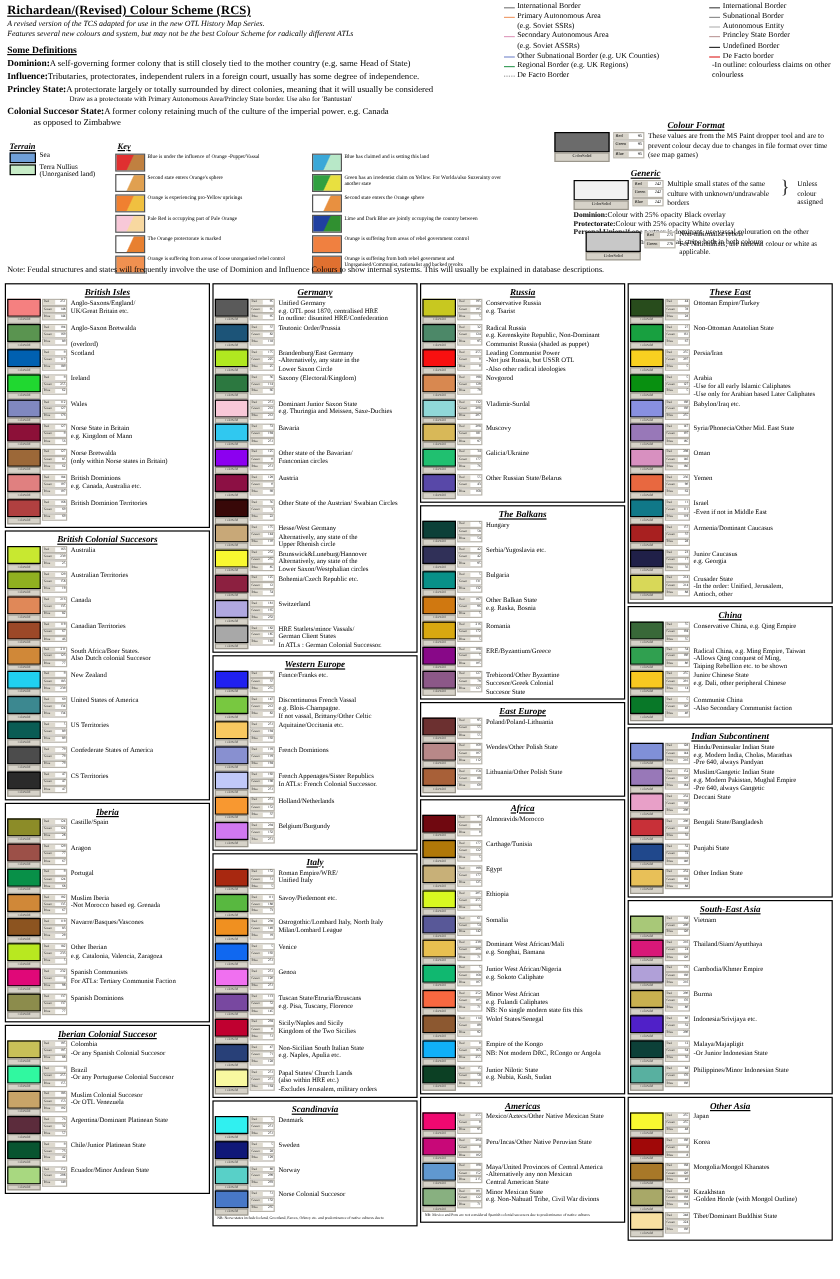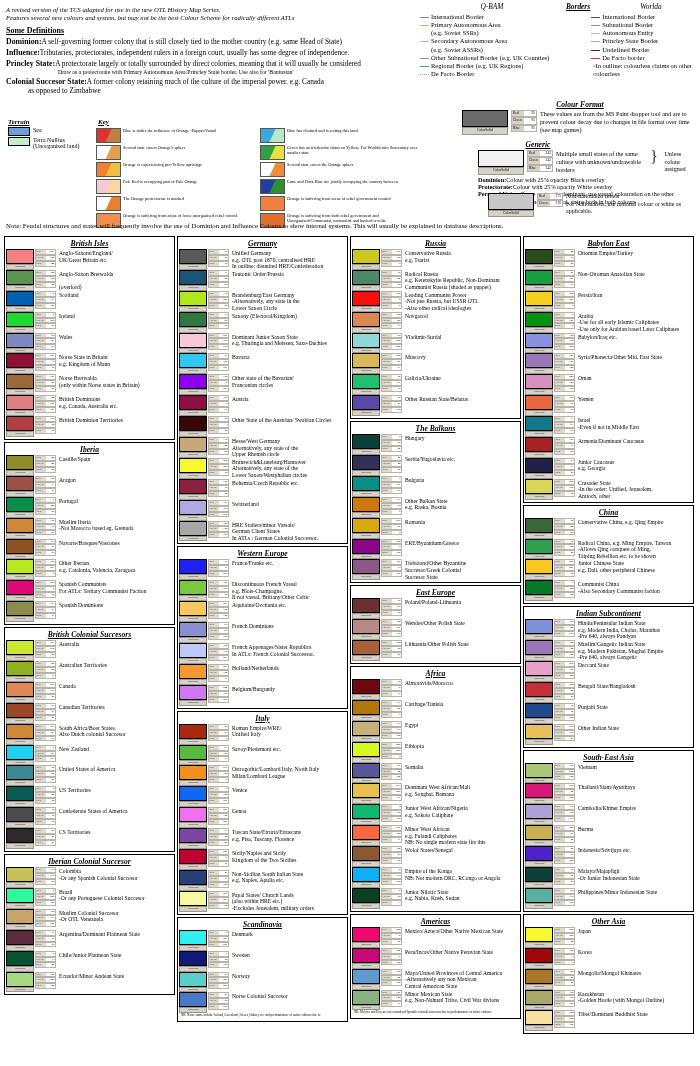--- a/index.html
+++ b/index.html
@@ -94,41 +94,37 @@
   .e-lbl { font-size:5.6px; line-height:1.17; padding-left:2px; padding-top:1px; }
   .e-lbl .c { display:block; text-align:center; }
   .footnote { font-size:3.2px; line-height:1.2; padding:1px 2px; }
 </style>
 </head>
 <body>
 
 <div class="page">
 
   <div class="hdr">
+    <div class="title">Richardean/(Revised) Colour Scheme (RCS)</div>
     <div class="subtitle">
       <div>A revised version of the TCS adapted for use in the new OTL History Map Series.</div>
       <div>Features several new colours and system, but may not be the best Colour Scheme for radically different ATLs</div>
     </div>
     <div class="sec-h">Some Definitions</div>
     <div class="defs">
       <p><b>Dominion:</b><span>A self-governing former colony that is still closely tied to the mother country (e.g. same Head of State)</span></p>
       <p><b>Influence:</b><span>Tributaries, protectorates, independent rulers in a foreign court, usually has some degree of independence.</span></p>
       <p><b>Princley State:</b><span>A protectorate largely or totally surrounded by direct colonies, meaning that it will usually be considered</span>
         <span class="indent2">Draw as a protectorate with Primary Autonomous Area/Princley State border. Use also for 'Bantustan'</span></p>
       <p><b>Colonial Succesor State:</b><span>A former colony retaining much of the culture of the imperial power. e.g. Canada</span>
         <span class="indent">as opposed to Zimbabwe</span></p>
     </div>
   </div>
 
   <div class="hdr-right">
-    <div style="position:relative;height:11px;">
-      <div class="hr-title" style="position:absolute;left:22px;top:0;width:100px;">Q-BAM</div>
-      <div class="hr-title u" style="position:absolute;left:128px;top:0;width:60px;">Borders</div>
-      <div class="hr-title" style="position:absolute;left:196px;top:0;width:70px;">Worlda</div>
-    </div>
     <div class="hr-cols">
       <div class="hr-col hr-qbam">
         <div class="bline">
             <span class="dash" style="border-color:#808080"></span>
             <span>International Border</span>
           </div>
         <div class="bline">
             <span class="dash" style="border-color:#f0a070"></span>
             <span>Primary Autonomous Area</span>
           </div>
@@ -523,407 +519,407 @@
               </div>
               <div>
                 <span class="k">Blue</span>
                 <span class="v">60</span>
               </div>
             </div>
             <div class="e-lbl"><span class="">British Dominion Territories</span></div>
           </div>
         </div>
         <div class="grp">
-          <div class="grp-h">Iberia</div>
-          <div class="ent">
-            <div class="e-sw">
-              <div class="e-color" style="background:#8c8c28"></div>
-              <div class="e-cap">ColorSolid</div>
-            </div>
-            <div class="e-rgb">
-              <div>
-                <span class="k">Red</span>
-                <span class="v">124</span>
-              </div>
-              <div>
-                <span class="k">Green</span>
-                <span class="v">124</span>
-              </div>
-              <div>
-                <span class="k">Blue</span>
-                <span class="v">28</span>
-              </div>
-            </div>
-            <div class="e-lbl"><span class="">Castille/Spain</span></div>
-          </div>
-          <div class="ent">
-            <div class="e-sw">
-              <div class="e-color" style="background:#9c5048"></div>
+          <div class="grp-h">British Colonial Succesors</div>
+          <div class="ent">
+            <div class="e-sw">
+              <div class="e-color" style="background:#c8e830"></div>
+              <div class="e-cap">ColorSolid</div>
+            </div>
+            <div class="e-rgb">
+              <div>
+                <span class="k">Red</span>
+                <span class="v">163</span>
+              </div>
+              <div>
+                <span class="k">Green</span>
+                <span class="v">230</span>
+              </div>
+              <div>
+                <span class="k">Blue</span>
+                <span class="v">25</span>
+              </div>
+            </div>
+            <div class="e-lbl">
+              <span class="c">Australia</span>
+            </div>
+          </div>
+          <div class="ent">
+            <div class="e-sw">
+              <div class="e-color" style="background:#90b020"></div>
               <div class="e-cap">ColorSolid</div>
             </div>
             <div class="e-rgb">
               <div>
                 <span class="k">Red</span>
                 <span class="v">120</span>
               </div>
               <div>
                 <span class="k">Green</span>
+                <span class="v">158</span>
+              </div>
+              <div>
+                <span class="k">Blue</span>
+                <span class="v">19</span>
+              </div>
+            </div>
+            <div class="e-lbl"><span class="">Australian Territories</span></div>
+          </div>
+          <div class="ent">
+            <div class="e-sw">
+              <div class="e-color" style="background:#e08858"></div>
+              <div class="e-cap">ColorSolid</div>
+            </div>
+            <div class="e-rgb">
+              <div>
+                <span class="k">Red</span>
+                <span class="v">216</span>
+              </div>
+              <div>
+                <span class="k">Green</span>
+                <span class="v">135</span>
+              </div>
+              <div>
+                <span class="k">Blue</span>
+                <span class="v">82</span>
+              </div>
+            </div>
+            <div class="e-lbl"><span class="">Canada</span></div>
+          </div>
+          <div class="ent">
+            <div class="e-sw">
+              <div class="e-color" style="background:#9c4828"></div>
+              <div class="e-cap">ColorSolid</div>
+            </div>
+            <div class="e-rgb">
+              <div>
+                <span class="k">Red</span>
+                <span class="v">119</span>
+              </div>
+              <div>
+                <span class="k">Green</span>
+                <span class="v">67</span>
+              </div>
+              <div>
+                <span class="k">Blue</span>
+                <span class="v">46</span>
+              </div>
+            </div>
+            <div class="e-lbl"><span class="">Canadian Territories</span></div>
+          </div>
+          <div class="ent">
+            <div class="e-sw">
+              <div class="e-color" style="background:#d08838"></div>
+              <div class="e-cap">ColorSolid</div>
+            </div>
+            <div class="e-rgb">
+              <div>
+                <span class="k">Red</span>
+                <span class="v">211</span>
+              </div>
+              <div>
+                <span class="k">Green</span>
+                <span class="v">123</span>
+              </div>
+              <div>
+                <span class="k">Blue</span>
                 <span class="v">77</span>
               </div>
-              <div>
-                <span class="k">Blue</span>
-                <span class="v">67</span>
-              </div>
-            </div>
-            <div class="e-lbl"><span class="">Aragon</span></div>
-          </div>
-          <div class="ent">
-            <div class="e-sw">
-              <div class="e-color" style="background:#089048"></div>
+            </div>
+            <div class="e-lbl"><span class="">South Africa/Boer States.</span><br><span class="">Also Dutch colonial Succesor</span></div>
+          </div>
+          <div class="ent">
+            <div class="e-sw">
+              <div class="e-color" style="background:#20d0f0"></div>
               <div class="e-cap">ColorSolid</div>
             </div>
             <div class="e-rgb">
               <div>
                 <span class="k">Red</span>
                 <span class="v">0</span>
               </div>
               <div>
                 <span class="k">Green</span>
-                <span class="v">124</span>
-              </div>
-              <div>
-                <span class="k">Blue</span>
-                <span class="v">68</span>
-              </div>
-            </div>
-            <div class="e-lbl"><span class="">Portugal</span></div>
-          </div>
-          <div class="ent">
-            <div class="e-sw">
-              <div class="e-color" style="background:#d08838"></div>
-              <div class="e-cap">ColorSolid</div>
-            </div>
-            <div class="e-rgb">
-              <div>
-                <span class="k">Red</span>
-                <span class="v">192</span>
-              </div>
-              <div>
-                <span class="k">Green</span>
-                <span class="v">135</span>
-              </div>
-              <div>
-                <span class="k">Blue</span>
-                <span class="v">67</span>
-              </div>
-            </div>
-            <div class="e-lbl"><span class="">Muslim Iberia</span><br><span class="">-Not Morocco based eg. Grenada</span></div>
-          </div>
-          <div class="ent">
-            <div class="e-sw">
-              <div class="e-color" style="background:#8c5420"></div>
-              <div class="e-cap">ColorSolid</div>
-            </div>
-            <div class="e-rgb">
-              <div>
-                <span class="k">Red</span>
-                <span class="v">119</span>
-              </div>
-              <div>
-                <span class="k">Green</span>
-                <span class="v">83</span>
-              </div>
-              <div>
-                <span class="k">Blue</span>
-                <span class="v">29</span>
-              </div>
-            </div>
-            <div class="e-lbl"><span class="">Navarre/Basques/Vascones</span></div>
-          </div>
-          <div class="ent">
-            <div class="e-sw">
-              <div class="e-color" style="background:#b8e820"></div>
-              <div class="e-cap">ColorSolid</div>
-            </div>
-            <div class="e-rgb">
-              <div>
-                <span class="k">Red</span>
-                <span class="v">182</span>
-              </div>
-              <div>
-                <span class="k">Green</span>
-                <span class="v">233</span>
-              </div>
-              <div>
-                <span class="k">Blue</span>
+                <span class="v">183</span>
+              </div>
+              <div>
+                <span class="k">Blue</span>
+                <span class="v">239</span>
+              </div>
+            </div>
+            <div class="e-lbl"><span class="">New Zealand</span></div>
+          </div>
+          <div class="ent">
+            <div class="e-sw">
+              <div class="e-color" style="background:#3c8890"></div>
+              <div class="e-cap">ColorSolid</div>
+            </div>
+            <div class="e-rgb">
+              <div>
+                <span class="k">Red</span>
+                <span class="v">60</span>
+              </div>
+              <div>
+                <span class="k">Green</span>
+                <span class="v">134</span>
+              </div>
+              <div>
+                <span class="k">Blue</span>
+                <span class="v">134</span>
+              </div>
+            </div>
+            <div class="e-lbl"><span class="">United States of America</span></div>
+          </div>
+          <div class="ent">
+            <div class="e-sw">
+              <div class="e-color" style="background:#0a5c54"></div>
+              <div class="e-cap">ColorSolid</div>
+            </div>
+            <div class="e-rgb">
+              <div>
+                <span class="k">Red</span>
                 <span class="v">5</span>
               </div>
-            </div>
-            <div class="e-lbl"><span class="">Other Iberian</span><br><span class="">e.g. Catalonia, Valencia, Zaragoza</span></div>
-          </div>
-          <div class="ent">
-            <div class="e-sw">
-              <div class="e-color" style="background:#e00878"></div>
-              <div class="e-cap">ColorSolid</div>
-            </div>
-            <div class="e-rgb">
-              <div>
-                <span class="k">Red</span>
-                <span class="v">232</span>
-              </div>
-              <div>
-                <span class="k">Green</span>
-                <span class="v">0</span>
-              </div>
-              <div>
-                <span class="k">Blue</span>
-                <span class="v">98</span>
-              </div>
-            </div>
-            <div class="e-lbl"><span class="">Spanish Communists</span><br><span class="">For ATLs: Tertiary Communist Faction</span></div>
-          </div>
-          <div class="ent">
-            <div class="e-sw">
-              <div class="e-color" style="background:#8c8c4c"></div>
-              <div class="e-cap">ColorSolid</div>
-            </div>
-            <div class="e-rgb">
-              <div>
-                <span class="k">Red</span>
-                <span class="v">137</span>
-              </div>
-              <div>
-                <span class="k">Green</span>
-                <span class="v">137</span>
-              </div>
-              <div>
-                <span class="k">Blue</span>
-                <span class="v">77</span>
-              </div>
-            </div>
-            <div class="e-lbl"><span class="">Spanish Dominions</span></div>
+              <div>
+                <span class="k">Green</span>
+                <span class="v">80</span>
+              </div>
+              <div>
+                <span class="k">Blue</span>
+                <span class="v">80</span>
+              </div>
+            </div>
+            <div class="e-lbl">
+              <span class="c">US Territories</span>
+            </div>
+          </div>
+          <div class="ent">
+            <div class="e-sw">
+              <div class="e-color" style="background:#4c4c4c"></div>
+              <div class="e-cap">ColorSolid</div>
+            </div>
+            <div class="e-rgb">
+              <div>
+                <span class="k">Red</span>
+                <span class="v">70</span>
+              </div>
+              <div>
+                <span class="k">Green</span>
+                <span class="v">70</span>
+              </div>
+              <div>
+                <span class="k">Blue</span>
+                <span class="v">70</span>
+              </div>
+            </div>
+            <div class="e-lbl"><span class="">Confederate States of America</span></div>
+          </div>
+          <div class="ent">
+            <div class="e-sw">
+              <div class="e-color" style="background:#2a2a2a"></div>
+              <div class="e-cap">ColorSolid</div>
+            </div>
+            <div class="e-rgb">
+              <div>
+                <span class="k">Red</span>
+                <span class="v">47</span>
+              </div>
+              <div>
+                <span class="k">Green</span>
+                <span class="v">47</span>
+              </div>
+              <div>
+                <span class="k">Blue</span>
+                <span class="v">47</span>
+              </div>
+            </div>
+            <div class="e-lbl">
+              <span class="c">CS Territories</span>
+            </div>
           </div>
         </div>
         <div class="grp">
-          <div class="grp-h">British Colonial Succesors</div>
-          <div class="ent">
-            <div class="e-sw">
-              <div class="e-color" style="background:#c8e830"></div>
-              <div class="e-cap">ColorSolid</div>
-            </div>
-            <div class="e-rgb">
-              <div>
-                <span class="k">Red</span>
-                <span class="v">163</span>
-              </div>
-              <div>
-                <span class="k">Green</span>
-                <span class="v">230</span>
-              </div>
-              <div>
-                <span class="k">Blue</span>
-                <span class="v">25</span>
-              </div>
-            </div>
-            <div class="e-lbl">
-              <span class="c">Australia</span>
-            </div>
-          </div>
-          <div class="ent">
-            <div class="e-sw">
-              <div class="e-color" style="background:#90b020"></div>
+          <div class="grp-h">Iberia</div>
+          <div class="ent">
+            <div class="e-sw">
+              <div class="e-color" style="background:#8c8c28"></div>
+              <div class="e-cap">ColorSolid</div>
+            </div>
+            <div class="e-rgb">
+              <div>
+                <span class="k">Red</span>
+                <span class="v">124</span>
+              </div>
+              <div>
+                <span class="k">Green</span>
+                <span class="v">124</span>
+              </div>
+              <div>
+                <span class="k">Blue</span>
+                <span class="v">28</span>
+              </div>
+            </div>
+            <div class="e-lbl"><span class="">Castille/Spain</span></div>
+          </div>
+          <div class="ent">
+            <div class="e-sw">
+              <div class="e-color" style="background:#9c5048"></div>
               <div class="e-cap">ColorSolid</div>
             </div>
             <div class="e-rgb">
               <div>
                 <span class="k">Red</span>
                 <span class="v">120</span>
               </div>
               <div>
                 <span class="k">Green</span>
-                <span class="v">158</span>
-              </div>
-              <div>
-                <span class="k">Blue</span>
-                <span class="v">19</span>
-              </div>
-            </div>
-            <div class="e-lbl"><span class="">Australian Territories</span></div>
-          </div>
-          <div class="ent">
-            <div class="e-sw">
-              <div class="e-color" style="background:#e08858"></div>
-              <div class="e-cap">ColorSolid</div>
-            </div>
-            <div class="e-rgb">
-              <div>
-                <span class="k">Red</span>
-                <span class="v">216</span>
+                <span class="v">77</span>
+              </div>
+              <div>
+                <span class="k">Blue</span>
+                <span class="v">67</span>
+              </div>
+            </div>
+            <div class="e-lbl"><span class="">Aragon</span></div>
+          </div>
+          <div class="ent">
+            <div class="e-sw">
+              <div class="e-color" style="background:#089048"></div>
+              <div class="e-cap">ColorSolid</div>
+            </div>
+            <div class="e-rgb">
+              <div>
+                <span class="k">Red</span>
+                <span class="v">0</span>
+              </div>
+              <div>
+                <span class="k">Green</span>
+                <span class="v">124</span>
+              </div>
+              <div>
+                <span class="k">Blue</span>
+                <span class="v">68</span>
+              </div>
+            </div>
+            <div class="e-lbl"><span class="">Portugal</span></div>
+          </div>
+          <div class="ent">
+            <div class="e-sw">
+              <div class="e-color" style="background:#d08838"></div>
+              <div class="e-cap">ColorSolid</div>
+            </div>
+            <div class="e-rgb">
+              <div>
+                <span class="k">Red</span>
+                <span class="v">192</span>
               </div>
               <div>
                 <span class="k">Green</span>
                 <span class="v">135</span>
               </div>
               <div>
                 <span class="k">Blue</span>
-                <span class="v">82</span>
-              </div>
-            </div>
-            <div class="e-lbl"><span class="">Canada</span></div>
-          </div>
-          <div class="ent">
-            <div class="e-sw">
-              <div class="e-color" style="background:#9c4828"></div>
+                <span class="v">67</span>
+              </div>
+            </div>
+            <div class="e-lbl"><span class="">Muslim Iberia</span><br><span class="">-Not Morocco based eg. Grenada</span></div>
+          </div>
+          <div class="ent">
+            <div class="e-sw">
+              <div class="e-color" style="background:#8c5420"></div>
               <div class="e-cap">ColorSolid</div>
             </div>
             <div class="e-rgb">
               <div>
                 <span class="k">Red</span>
                 <span class="v">119</span>
               </div>
               <div>
                 <span class="k">Green</span>
-                <span class="v">67</span>
-              </div>
-              <div>
-                <span class="k">Blue</span>
-                <span class="v">46</span>
-              </div>
-            </div>
-            <div class="e-lbl"><span class="">Canadian Territories</span></div>
-          </div>
-          <div class="ent">
-            <div class="e-sw">
-              <div class="e-color" style="background:#d08838"></div>
-              <div class="e-cap">ColorSolid</div>
-            </div>
-            <div class="e-rgb">
-              <div>
-                <span class="k">Red</span>
-                <span class="v">211</span>
-              </div>
-              <div>
-                <span class="k">Green</span>
-                <span class="v">123</span>
+                <span class="v">83</span>
+              </div>
+              <div>
+                <span class="k">Blue</span>
+                <span class="v">29</span>
+              </div>
+            </div>
+            <div class="e-lbl"><span class="">Navarre/Basques/Vascones</span></div>
+          </div>
+          <div class="ent">
+            <div class="e-sw">
+              <div class="e-color" style="background:#b8e820"></div>
+              <div class="e-cap">ColorSolid</div>
+            </div>
+            <div class="e-rgb">
+              <div>
+                <span class="k">Red</span>
+                <span class="v">182</span>
+              </div>
+              <div>
+                <span class="k">Green</span>
+                <span class="v">233</span>
+              </div>
+              <div>
+                <span class="k">Blue</span>
+                <span class="v">5</span>
+              </div>
+            </div>
+            <div class="e-lbl"><span class="">Other Iberian</span><br><span class="">e.g. Catalonia, Valencia, Zaragoza</span></div>
+          </div>
+          <div class="ent">
+            <div class="e-sw">
+              <div class="e-color" style="background:#e00878"></div>
+              <div class="e-cap">ColorSolid</div>
+            </div>
+            <div class="e-rgb">
+              <div>
+                <span class="k">Red</span>
+                <span class="v">232</span>
+              </div>
+              <div>
+                <span class="k">Green</span>
+                <span class="v">0</span>
+              </div>
+              <div>
+                <span class="k">Blue</span>
+                <span class="v">98</span>
+              </div>
+            </div>
+            <div class="e-lbl"><span class="">Spanish Communists</span><br><span class="">For ATLs: Tertiary Communist Faction</span></div>
+          </div>
+          <div class="ent">
+            <div class="e-sw">
+              <div class="e-color" style="background:#8c8c4c"></div>
+              <div class="e-cap">ColorSolid</div>
+            </div>
+            <div class="e-rgb">
+              <div>
+                <span class="k">Red</span>
+                <span class="v">137</span>
+              </div>
+              <div>
+                <span class="k">Green</span>
+                <span class="v">137</span>
               </div>
               <div>
                 <span class="k">Blue</span>
                 <span class="v">77</span>
               </div>
             </div>
-            <div class="e-lbl"><span class="">South Africa/Boer States.</span><br><span class="">Also Dutch colonial Succesor</span></div>
-          </div>
-          <div class="ent">
-            <div class="e-sw">
-              <div class="e-color" style="background:#20d0f0"></div>
-              <div class="e-cap">ColorSolid</div>
-            </div>
-            <div class="e-rgb">
-              <div>
-                <span class="k">Red</span>
-                <span class="v">0</span>
-              </div>
-              <div>
-                <span class="k">Green</span>
-                <span class="v">183</span>
-              </div>
-              <div>
-                <span class="k">Blue</span>
-                <span class="v">239</span>
-              </div>
-            </div>
-            <div class="e-lbl"><span class="">New Zealand</span></div>
-          </div>
-          <div class="ent">
-            <div class="e-sw">
-              <div class="e-color" style="background:#3c8890"></div>
-              <div class="e-cap">ColorSolid</div>
-            </div>
-            <div class="e-rgb">
-              <div>
-                <span class="k">Red</span>
-                <span class="v">60</span>
-              </div>
-              <div>
-                <span class="k">Green</span>
-                <span class="v">134</span>
-              </div>
-              <div>
-                <span class="k">Blue</span>
-                <span class="v">134</span>
-              </div>
-            </div>
-            <div class="e-lbl"><span class="">United States of America</span></div>
-          </div>
-          <div class="ent">
-            <div class="e-sw">
-              <div class="e-color" style="background:#0a5c54"></div>
-              <div class="e-cap">ColorSolid</div>
-            </div>
-            <div class="e-rgb">
-              <div>
-                <span class="k">Red</span>
-                <span class="v">5</span>
-              </div>
-              <div>
-                <span class="k">Green</span>
-                <span class="v">80</span>
-              </div>
-              <div>
-                <span class="k">Blue</span>
-                <span class="v">80</span>
-              </div>
-            </div>
-            <div class="e-lbl">
-              <span class="c">US Territories</span>
-            </div>
-          </div>
-          <div class="ent">
-            <div class="e-sw">
-              <div class="e-color" style="background:#4c4c4c"></div>
-              <div class="e-cap">ColorSolid</div>
-            </div>
-            <div class="e-rgb">
-              <div>
-                <span class="k">Red</span>
-                <span class="v">70</span>
-              </div>
-              <div>
-                <span class="k">Green</span>
-                <span class="v">70</span>
-              </div>
-              <div>
-                <span class="k">Blue</span>
-                <span class="v">70</span>
-              </div>
-            </div>
-            <div class="e-lbl"><span class="">Confederate States of America</span></div>
-          </div>
-          <div class="ent">
-            <div class="e-sw">
-              <div class="e-color" style="background:#2a2a2a"></div>
-              <div class="e-cap">ColorSolid</div>
-            </div>
-            <div class="e-rgb">
-              <div>
-                <span class="k">Red</span>
-                <span class="v">47</span>
-              </div>
-              <div>
-                <span class="k">Green</span>
-                <span class="v">47</span>
-              </div>
-              <div>
-                <span class="k">Blue</span>
-                <span class="v">47</span>
-              </div>
-            </div>
-            <div class="e-lbl">
-              <span class="c">CS Territories</span>
-            </div>
+            <div class="e-lbl"><span class="">Spanish Dominions</span></div>
           </div>
         </div>
         <div class="grp">
           <div class="grp-h">Iberian Colonial Succesor</div>
           <div class="ent">
             <div class="e-sw">
               <div class="e-color" style="background:#c8c058"></div>
               <div class="e-cap">ColorSolid</div>
             </div>
             <div class="e-rgb">
@@ -2492,21 +2488,21 @@
                 <span class="v">71</span>
               </div>
             </div>
             <div class="e-lbl"><span class="">Minor Mexican State</span><br><span class="">e.g. Non-Nahuatl Tribe, Civil War divions</span></div>
           </div>
           <div class="footnote">NB: Mexico and Peru are not considered Spanish colonial succesors due to predominance of native cultures</div>
         </div>
       </div>
       <div class="col">
         <div class="grp">
-          <div class="grp-h">Babylon East</div>
+          <div class="grp-h">These East</div>
           <div class="ent">
             <div class="e-sw">
               <div class="e-color" style="background:#284c1c"></div>
               <div class="e-cap">ColorSolid</div>
             </div>
             <div class="e-rgb">
               <div>
                 <span class="k">Red</span>
                 <span class="v">44</span>
               </div>

